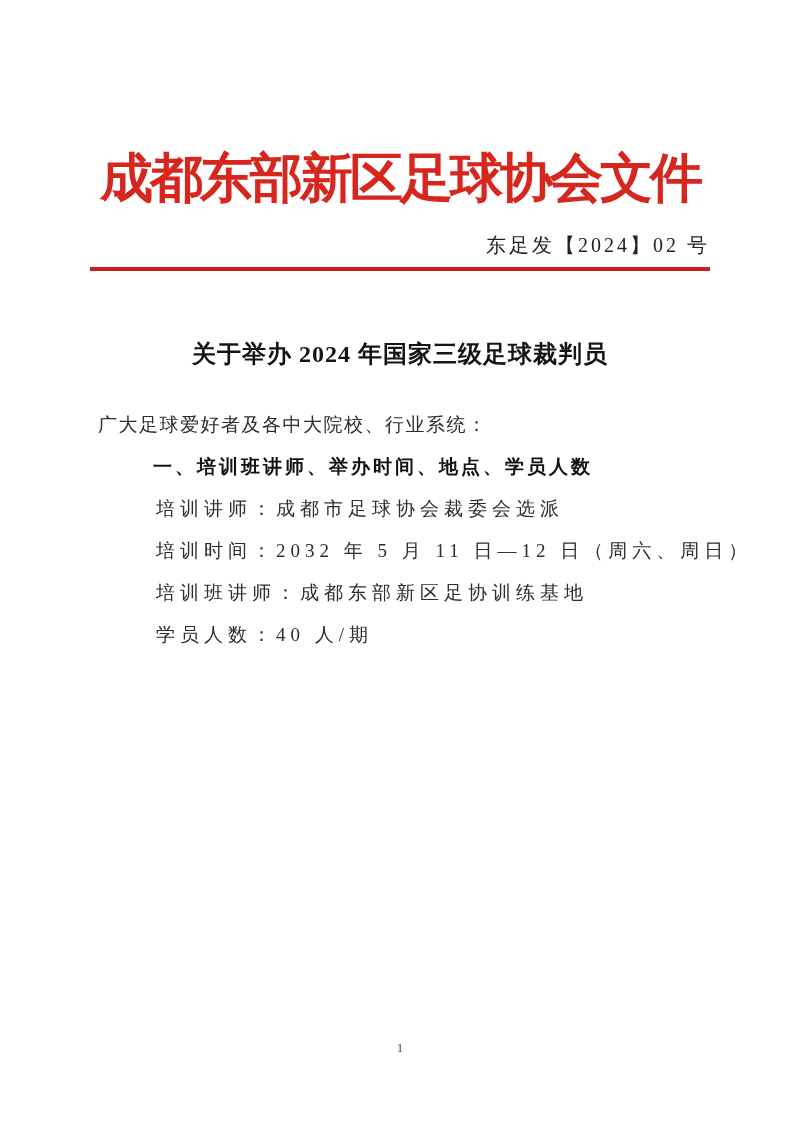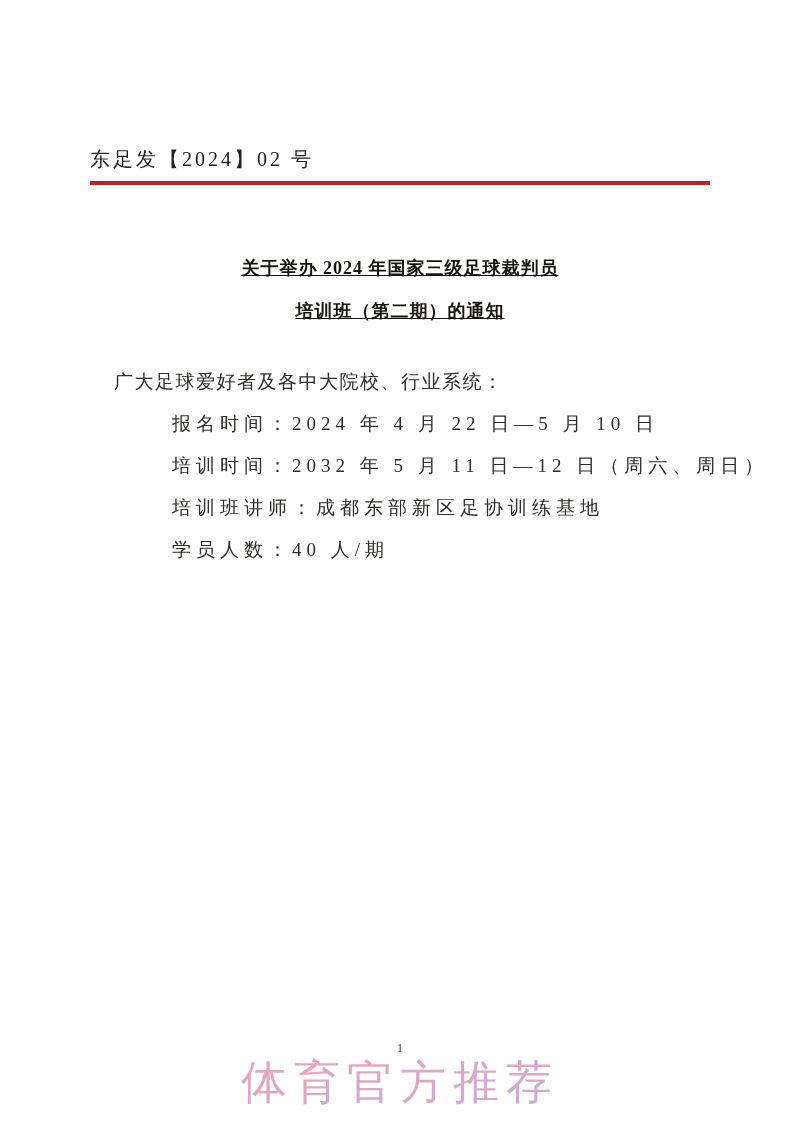--- a/index.html
+++ b/index.html
@@ -27,48 +27,47 @@
   .org-title {
     font-size: 53px;
     font-weight: bold;
     line-height: 64px;
     letter-spacing: -3px;
     text-align: center;
     white-space: nowrap;
     color: var(--header-red);
   }
   .doc-number {
+    margin-top: 22px;
     font-size: 20px;
     line-height: 26px;
     letter-spacing: 3px;
-    text-align: left;
+    text-align: right;
     color: #23201d;
   }
   .red-line {
     margin-top: 9px;
     height: 4px;
     background: var(--line-red);
   }
   .doc-title {
     margin-top: 62px;
-    font-size: 18px;
+    font-size: 24px;
     font-weight: bold;
     line-height: 43px;
     letter-spacing: 1px;
     text-align: center;
     color: var(--title-ink);
-    text-decoration: underline;
   }
   .doc-title span { display: block; }
   .body {
     margin-top: 28px;
     padding: 0 6px 0 8px;
     font-size: 19px;
     line-height: 42px;
-    margin-left: 16px;
   }
   .salutation {
     letter-spacing: 1.5px;
   }
   .para {
     text-align: justify;
     text-align-last: left;
     text-justify: inter-ideograph;
     letter-spacing: 4.5px;
     text-indent: 70px;
@@ -108,38 +107,38 @@
     background-clip: text;
     color: transparent;
     white-space: nowrap;
   }
 </style>
 </head>
 <body>
 
 <div class="page">
 
+  <h1 class="org-title">成都东部新区足球协会文件</h1>
 
   <div class="doc-number">东足发【2024】02 号</div>
 
   <div class="red-line"></div>
 
   <h2 class="doc-title">
     <span>关于举办 2024 年国家三级足球裁判员</span>
-    <span>培训班（第二期）的通知</span>
   </h2>
 
   <div class="body">
     <p class="salutation">广大足球爱好者及各中大院校、行业系统：</p>
 
 
+    <p class="section-heading">一、培训班讲师、举办时间、地点、学员人数</p>
 
-    <p class="item">报名时间：2024 年 4 月 22 日—5 月 10 日</p>
+    <p class="item">培训讲师：成都市足球协会裁委会选派</p>
     <p class="item">培训时间：2032 年 5 月 11 日—12 日（周六、周日）</p>
     <p class="item">培训班讲师：成都东部新区足协训练基地</p>
     <p class="item">学员人数：40 人/期</p>
   </div>
 
   <div class="footer-pagenum">1</div>
 
-  <div class="watermark">体育官方推荐</div>
 
 </div>
 
 </body></html>

